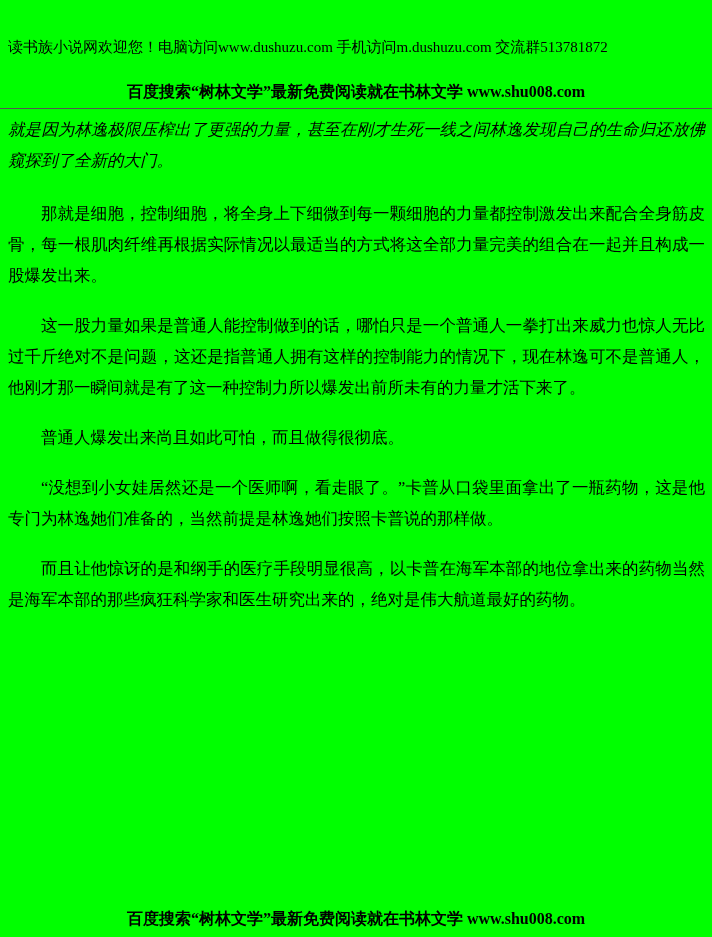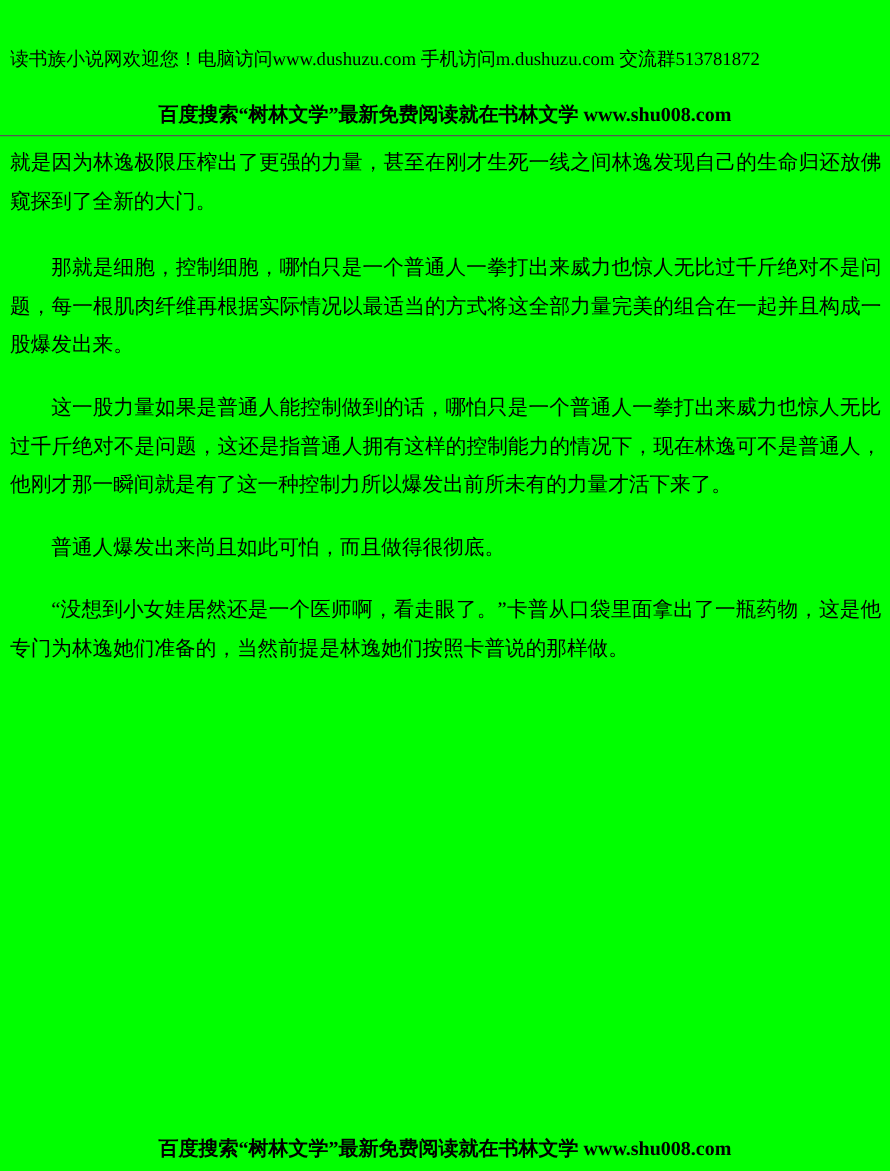--- a/index.html
+++ b/index.html
@@ -57,20 +57,21 @@
     text-align: justify;
     text-justify: inter-ideograph;
   }
   .content p {
     margin: 0 0 19px 0;
     text-indent: 2em;
   }
   .content p.first {
     text-indent: 0;
     margin-bottom: 22px;
+    font-style: italic;
   }
   .footer-search {
     position: absolute;
     top: 909px;
     left: 0;
     width: 712px;
     text-align: center;
     font-size: 16px;
     font-weight: bold;
     white-space: nowrap;
@@ -82,21 +83,22 @@
 <div class="page">
 
   <div class="top-notice">读书族小说网欢迎您！电脑访问www.dushuzu.com 手机访问m.dushuzu.com 交流群513781872</div>
 
   <div class="header-search">百度搜索“树林文学”最新免费阅读就在书林文学 www.shu008.com</div>
 
   <div class="rule"></div>
 
   <div class="content">
     <p class="first">就是因为林逸极限压榨出了更强的力量，甚至在刚才生死一线之间林逸发现自己的生命归还放佛窥探到了全新的大门。</p>
-    <p>那就是细胞，控制细胞，哪怕只是一个普通人一拳打出来威力也惊人无比过千斤绝对不是问题，每一根肌肉纤维再根据实际情况以最适当的方式将这全部力量完美的组合在一起并且构成一股爆发出来。</p>
+    <p>那就是细胞，控制细胞，将全身上下细微到每一颗细胞的力量都控制激发出来配合全身筋皮骨，每一根肌肉纤维再根据实际情况以最适当的方式将这全部力量完美的组合在一起并且构成一股爆发出来。</p>
     <p>这一股力量如果是普通人能控制做到的话，哪怕只是一个普通人一拳打出来威力也惊人无比过千斤绝对不是问题，这还是指普通人拥有这样的控制能力的情况下，现在林逸可不是普通人，他刚才那一瞬间就是有了这一种控制力所以爆发出前所未有的力量才活下来了。</p>
     <p>普通人爆发出来尚且如此可怕，而且做得很彻底。</p>
     <p>“没想到小女娃居然还是一个医师啊，看走眼了。”卡普从口袋里面拿出了一瓶药物，这是他专门为林逸她们准备的，当然前提是林逸她们按照卡普说的那样做。</p>
+    <p>而且让他惊讶的是和纲手的医疗手段明显很高，以卡普在海军本部的地位拿出来的药物当然是海军本部的那些疯狂科学家和医生研究出来的，绝对是伟大航道最好的药物。</p>
   </div>
 
   <div class="footer-search">百度搜索“树林文学”最新免费阅读就在书林文学 www.shu008.com</div>
 
 </div>
 
 </body></html>

